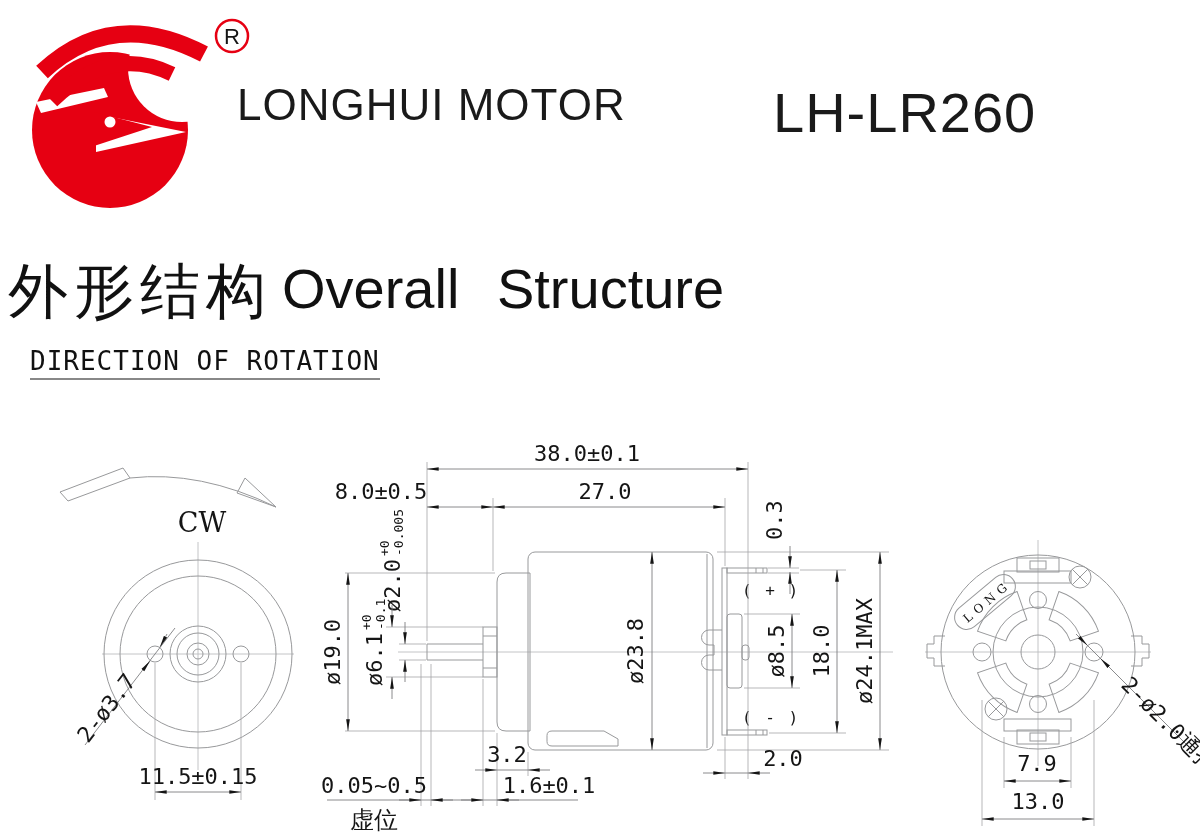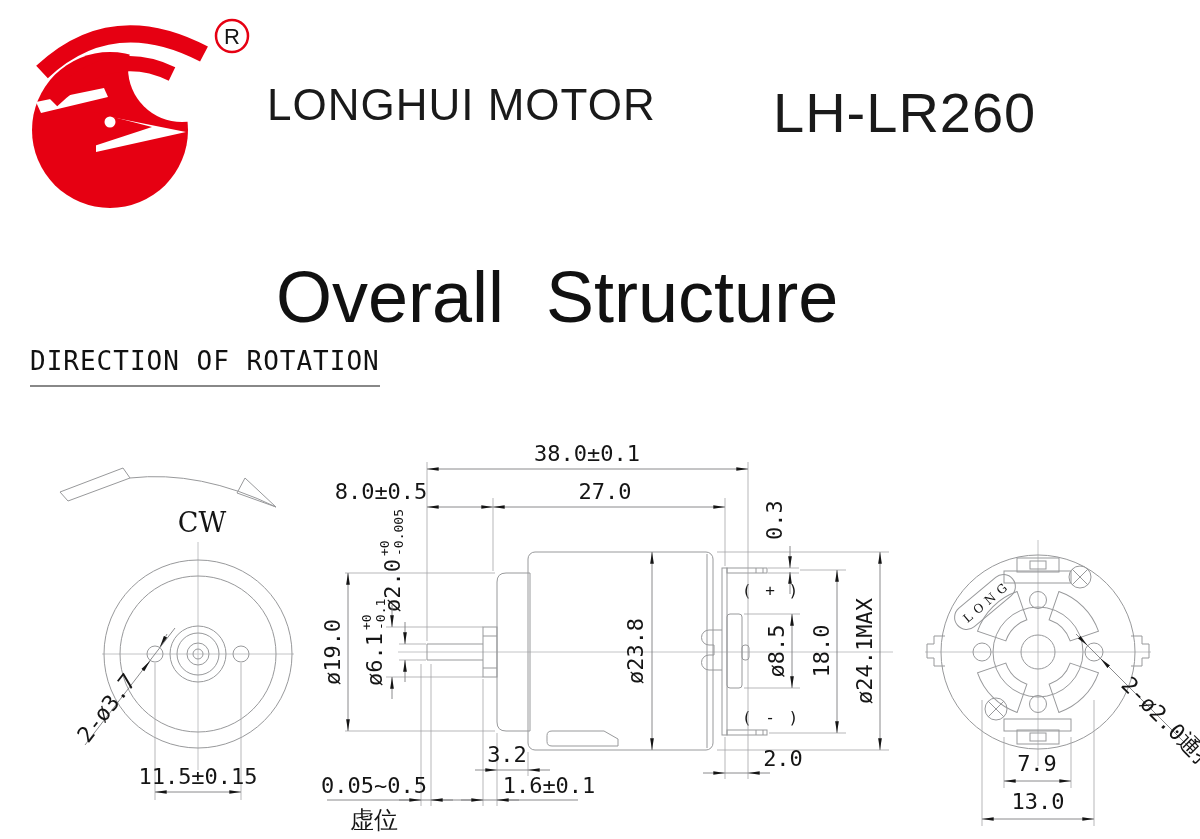--- a/index.html
+++ b/index.html
@@ -1,25 +1,25 @@
 <!DOCTYPE html>
 <html><head>
 <meta charset="utf-8">
 <style>
   html,body{margin:0;padding:0;background:#fff;}
   #page{position:relative;width:1200px;height:839px;background:#fff;overflow:hidden;
         font-family:"Liberation Sans",sans-serif;}
-  .hdr-brand{position:absolute;left:267px;top:80px;font-size:44px;color:#1a1a1a;letter-spacing:1px;}
+  .hdr-brand{position:absolute;left:237px;top:80px;font-size:44px;color:#1a1a1a;letter-spacing:1px;}
   .hdr-model{position:absolute;left:773px;top:80px;font-size:56px;color:#1a1a1a;letter-spacing:1px;}
   .title-zh{position:absolute;left:8px;top:252px;font-size:60px;color:#111;
             font-family:"DejaVu Serif","Liberation Serif",serif;letter-spacing:6px;}
-  .title-en{position:absolute;left:276px;top:256px;font-size:72px;color:#111;word-spacing:22px;}
+  .title-en{position:absolute;left:282px;top:256px;font-size:56px;color:#111;word-spacing:22px;}
   .subtitle{position:absolute;left:30px;top:346px;font-size:26px;color:#111;
             font-family:"DejaVu Sans Mono","Liberation Mono",monospace;letter-spacing:1px;
-            border-bottom:2px solid #888;padding-bottom:9px;}
+            border-bottom:2px solid #888;padding-bottom:2px;}
   svg text{fill:#151515;}
   .dim{font-family:"DejaVu Sans Mono","Liberation Mono",monospace;font-size:22px;}
   .dims{font-family:"DejaVu Sans Mono","Liberation Mono",monospace;font-size:16px;letter-spacing:2px;}
   .dimt{font-family:"DejaVu Sans Mono","Liberation Mono",monospace;font-size:13px;}
   .cjk{font-family:"DejaVu Serif","Liberation Serif",serif;font-size:24px;}
   .cw{font-family:"DejaVu Serif","Liberation Serif",serif;font-size:27px;}
   .stamp{font-family:"DejaVu Serif","Liberation Serif",serif;font-size:12px;letter-spacing:5px;}
   .ol{stroke:#98999b;stroke-width:1;fill:none;}
   .cl{stroke:#bcbdbf;stroke-width:0.9;fill:none;}
   .xl{stroke:#a4a5a7;stroke-width:0.8;fill:none;}
@@ -43,20 +43,21 @@
     </g>
     <g>
       <circle cx="210" cy="30" r="16" stroke="#e60012" stroke-width="2.5" fill="none"></circle>
       <text x="210" y="38" text-anchor="middle" font-size="22" fill="#e60012" font-family="Liberation Sans,sans-serif">R</text>
     </g>
   </svg>
 
   <div class="hdr-brand">LONGHUI MOTOR</div>
   <div class="hdr-model">LH-LR260</div>
 
+  <div class="title-zh">外形结构</div>
   <div class="title-en">Overall Structure</div>
   <div class="subtitle">DIRECTION OF ROTATION</div>
 
   <svg style="position:absolute;left:0;top:0;" width="1200" height="839" viewBox="0 0 1200 839">
     <defs>
       <marker id="arr" viewBox="0 0 12 5" refX="12" refY="2.5" markerWidth="13" markerHeight="5.4" orient="auto-start-reverse">
           <path d="M0,0.6 L12,2.5 L0,4.4 Z" fill="#151515"></path>
         </marker>
     </defs>
 

